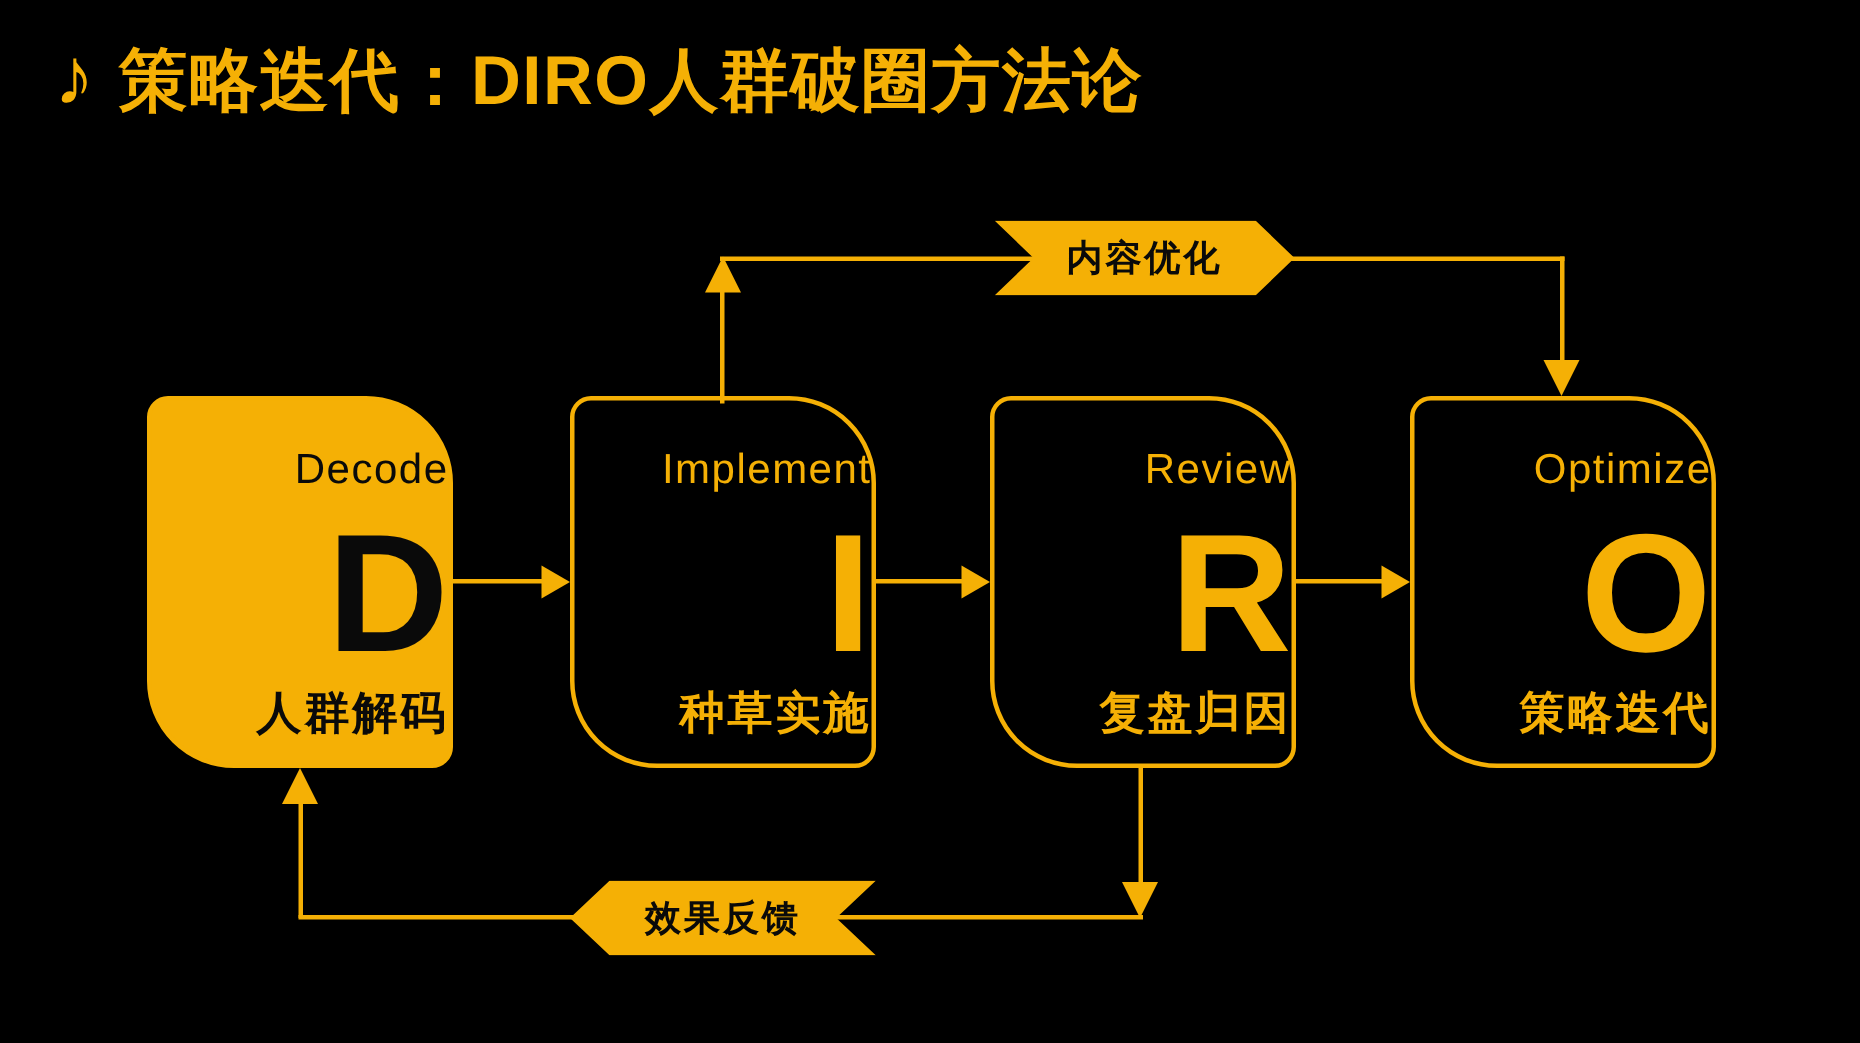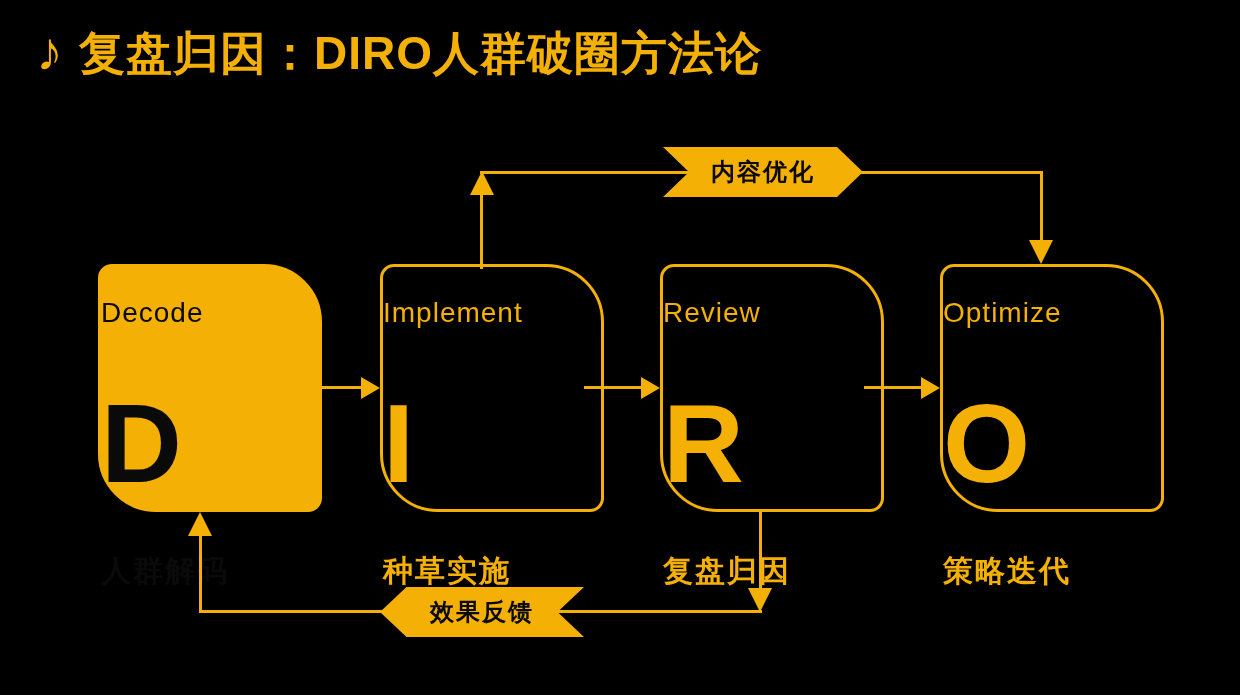--- a/index.html
+++ b/index.html
@@ -28,28 +28,27 @@
   }
   .page-title{
     margin:0;font-size:46px;line-height:62px;font-weight:700;
     letter-spacing:1px;white-space:nowrap;
   }
 
   
   .diagram{position:absolute;inset:0;}
 
   .stage{
-    position:absolute;top:264px;width:224px;height:248px;
+    position:absolute;top:264px;width:204px;height:248px;
     box-sizing:border-box;
     border:3px solid var(--accent);
     border-radius:14px 58px 14px 58px;
     color:var(--accent);
-    display:flex;flex-direction:column;align-items:flex-start;
+    display:flex;flex-direction:column;align-items:flex-end;
     background:var(--bg);
-    gap:48px;
   }
   .stage.filled{
     background:var(--accent);
     border-color:var(--accent);
     color:var(--dark-text);
   }
   .stage-name{
     margin-top:30px;font-size:28px;font-weight:400;letter-spacing:1px;
   }
   .stage-letter{
@@ -95,21 +94,21 @@
     clip-path:polygon(100% 0%,13% 0%,0% 50%,13% 100%,100% 100%,87% 50%);
   }
 </style>
 </head>
 <body>
 
 <div class="slide">
 
   <div class="title-row">
     <span class="note-icon">♪</span>
-    <h1 class="page-title">复盘归因：DIRO人群破圈方法论</h1>
+    <h1 class="page-title">策略迭代：DIRO人群破圈方法论</h1>
   </div>
 
   <div class="diagram">
 
     <div class="stage filled" style="left:98px">
       <div class="stage-name">Decode</div>
       <div class="stage-letter">D</div>
       <div class="stage-caption">人群解码</div>
     </div>
 

